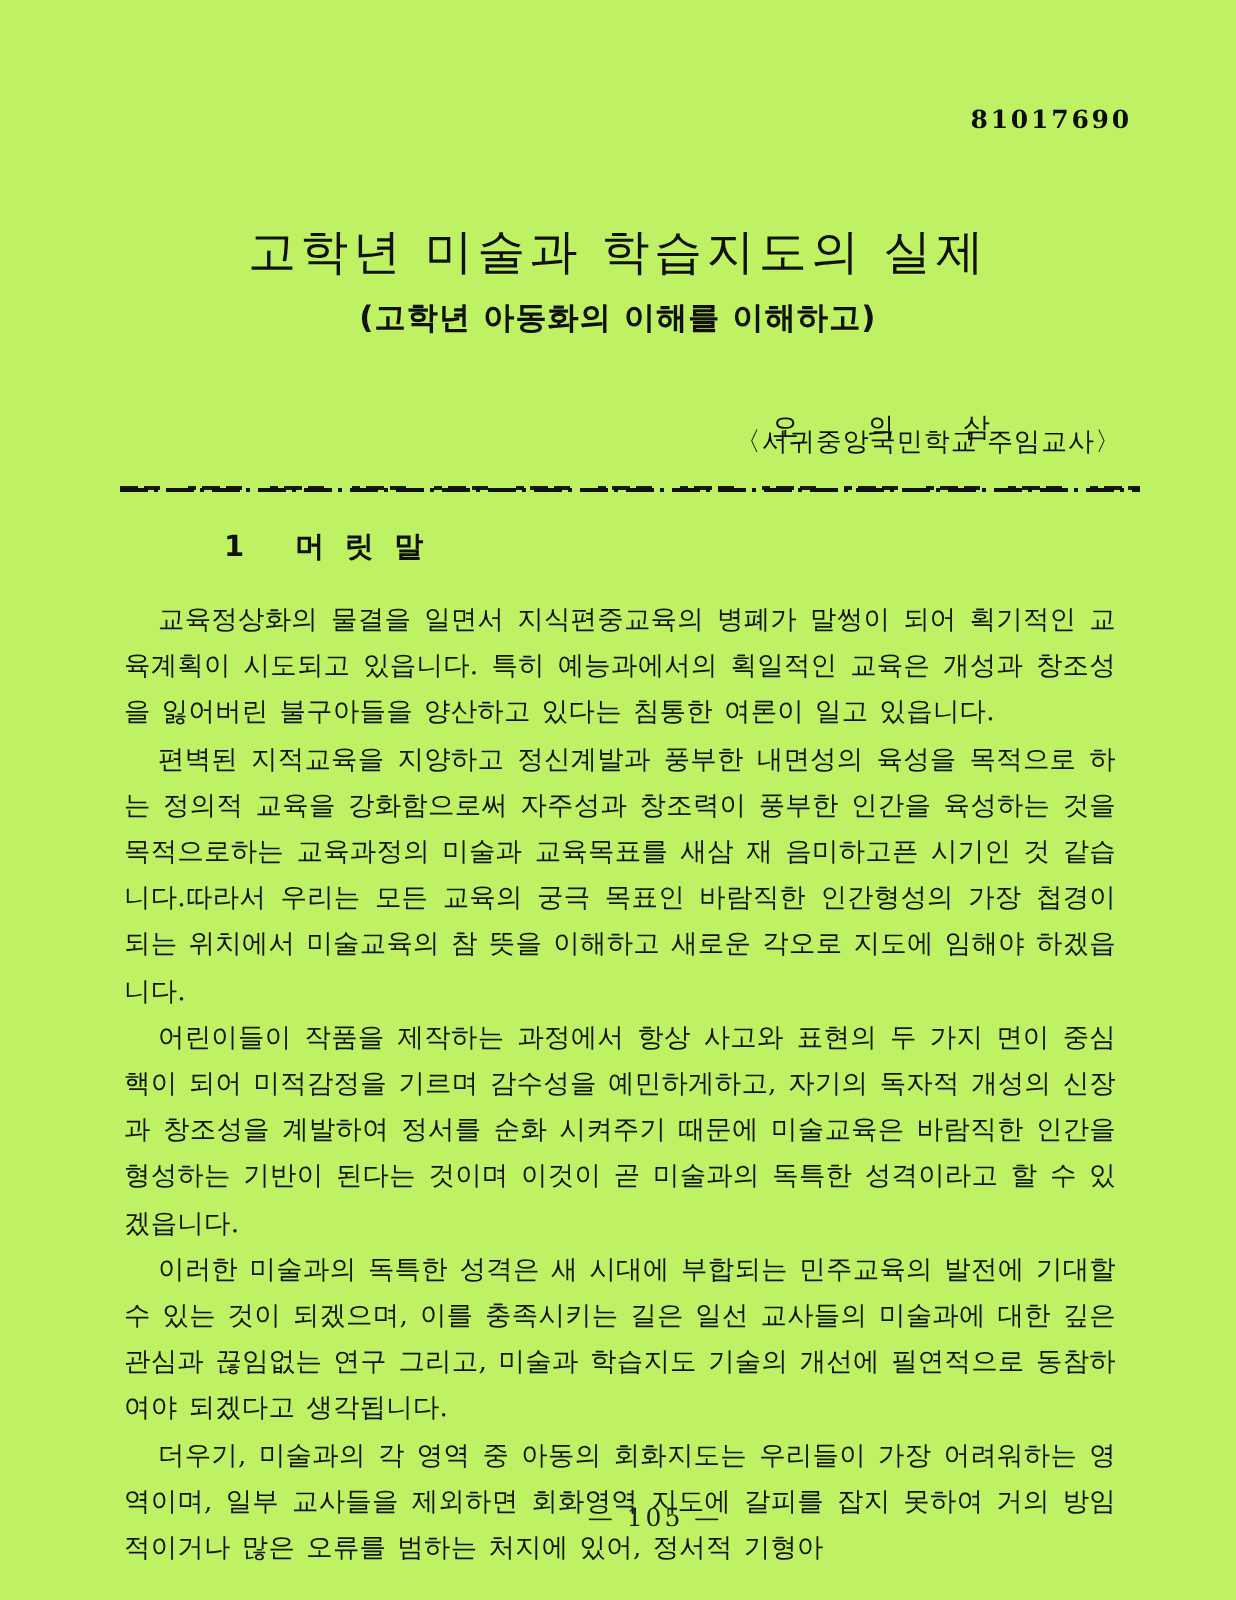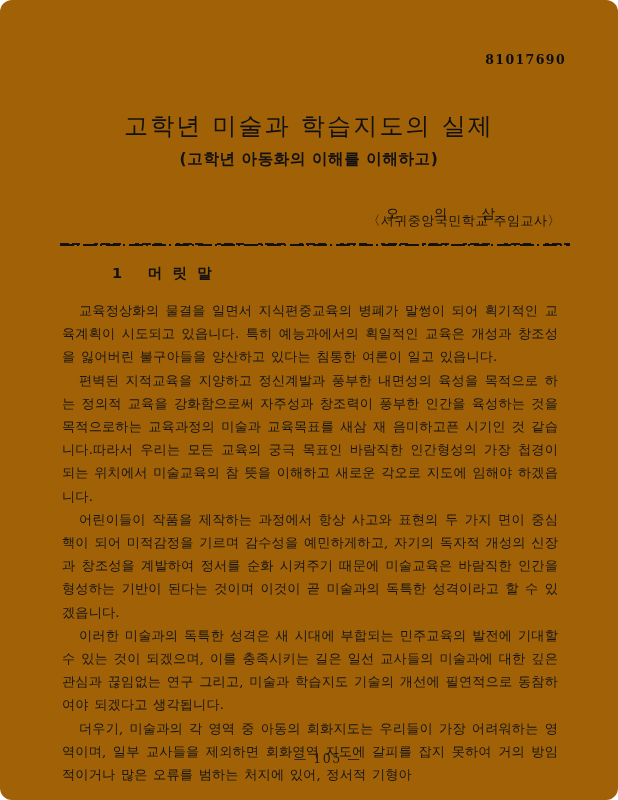--- a/index.html
+++ b/index.html
@@ -8,24 +8,23 @@
     background: #ffffff;
   }
   body {
     font-family: "DejaVu Serif", "Liberation Serif", serif;
     color: #1a1a1a;
   }
   .page {
     position: relative;
     width: 618px;
     height: 800px;
-    background: #a16207;
+    background: #bef264;
     overflow: hidden;
     box-sizing: border-box;
-    border-radius: 12px;
   }
 
   
   .running-head {
     position: absolute;
     left: 0;
     right: 0;
     top: 52px;
     height: 46px;
   }

